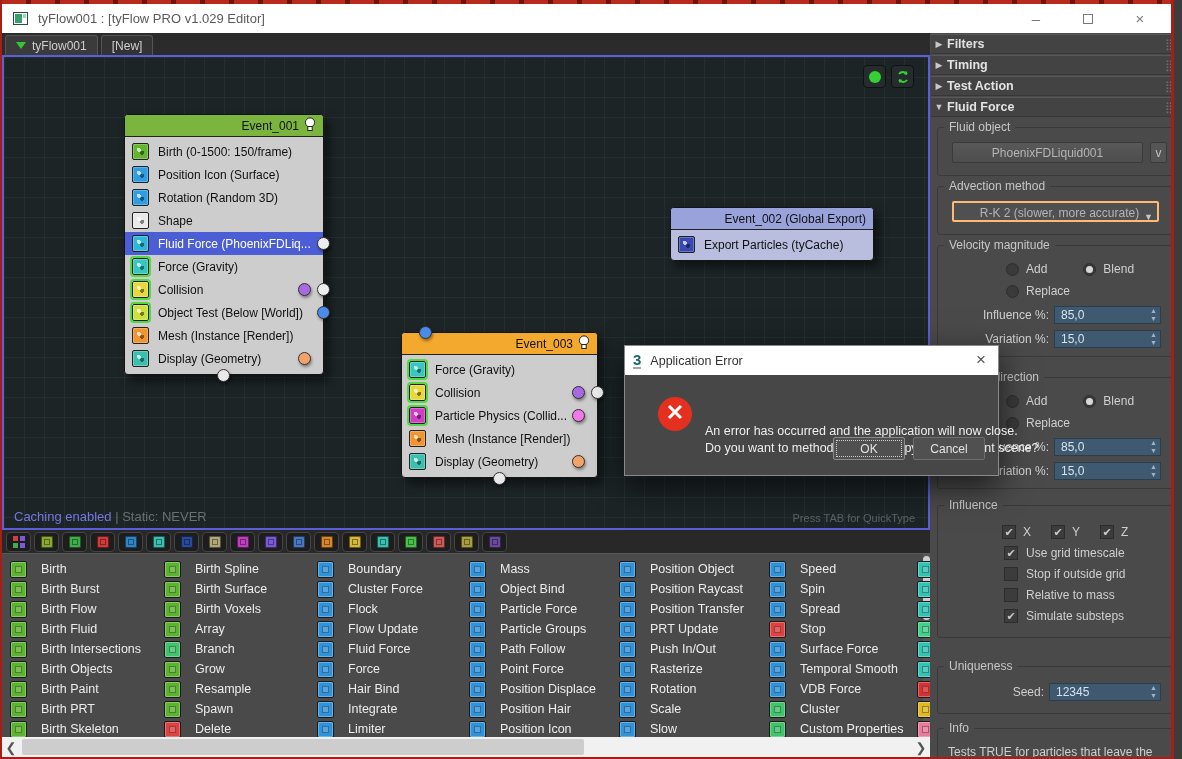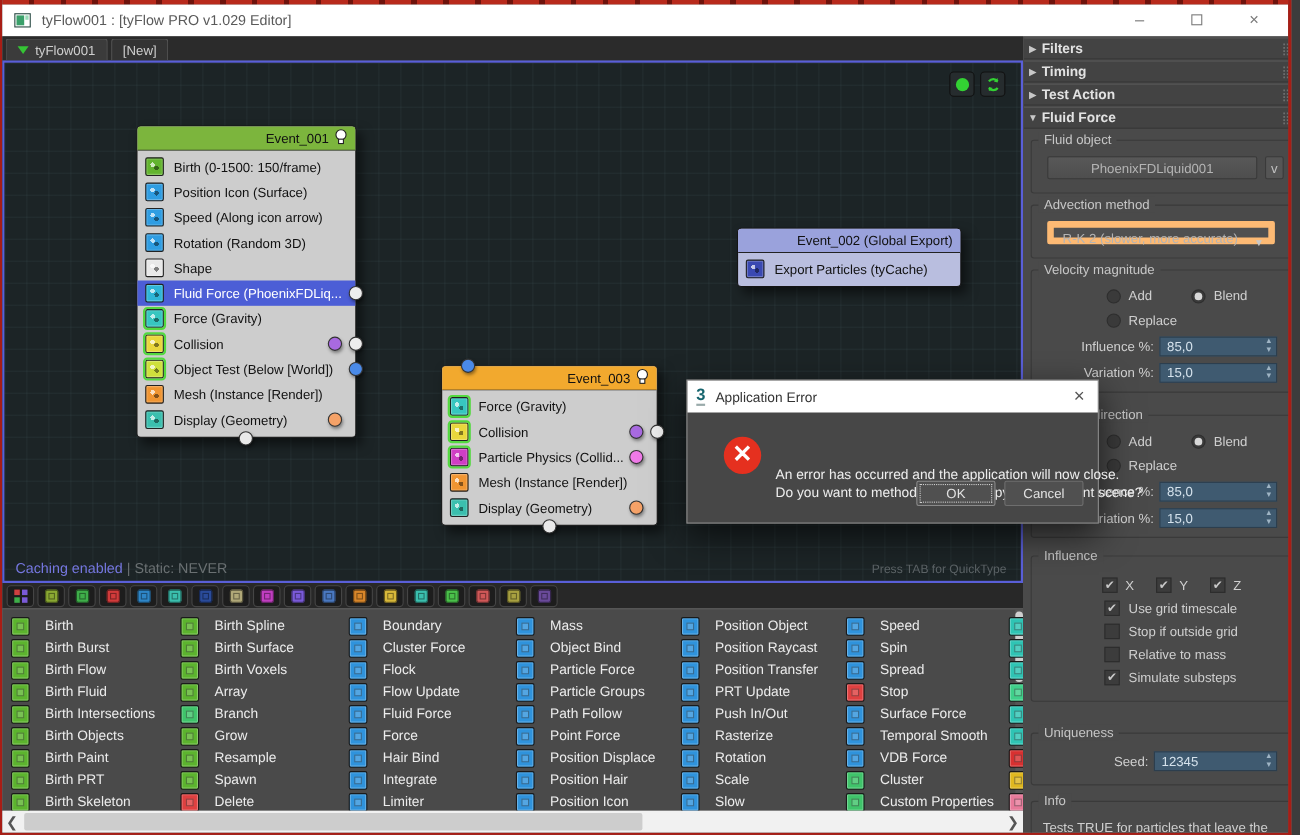--- a/index.html
+++ b/index.html
@@ -95,21 +95,21 @@
   .sec-arrow { width:16px; text-align:center; font-size:9px; color:#c8c8c8; }
   .sec-label { font-weight:bold; color:#e2e2e2; font-size:12.5px;text-align:center; }
   .sec-grip { position:absolute; right:6px; top:3px; color:#6e6e6e; font-size:11px; letter-spacing:1px; }
   .group { position:relative; border:1px solid #3a3a3a; border-radius:3px; margin:10px 7px 0 7px; padding:12px 6px 8px 6px; }
   .group-label { position:absolute; top:-8px; left:6px; background:#4a4a4a; padding:0 5px; color:#c6c6c6; white-space:nowrap; }
   .wide-btn { height:21px; margin:2px 24px 4px 8px; background:linear-gradient(#585858,#4e4e4e);
     border:1px solid #3a3a3a; border-radius:2px; color:#b4b4b4; text-align:center; line-height:20px; }
   .v-btn { position:absolute; right:6px; top:14px; width:17px; height:21px; background:#555;
     border:1px solid #3a3a3a; border-radius:2px; color:#c0c0c0; text-align:center; line-height:20px; }
   .dropdown { position:relative; height:21px; margin:2px 8px 4px 8px; background:#505050;
-    border:6px solid #fdba74; border-radius:2px; color:#b4b4b4; line-height:20px; padding-left:8px; }
+    border:2px solid #fdba74; border-radius:2px; color:#b4b4b4; line-height:20px; padding-left:8px;text-align:center; }
   .dd-arrow { position:absolute; right:4px; top:4px; font-size:9px; color:#c8c8c8; }
   .radio-row { display:flex; margin:4px 0 8px 62px; gap:14px; }
   .radio { display:flex; align-items:center; gap:7px;text-align:right; }
   .radio i { width:13px; height:13px; border-radius:50%; background:#3a3a3a; border:1px solid #2e2e2e; position:relative; flex:none; }
   .radio.checked i::after { content:""; position:absolute; inset:2px; border-radius:50%; background:#d8d8d8; }
   .field-row { display:flex; align-items:center; margin:6px 4px 0 0; }
   .field-label { width:105px; text-align:right; margin-right:5px; color:#cfcfcf; }
   .spinner { position:relative; flex:1; height:18px; background:#3f5a70; border:1px solid #2c3e4e;
     color:#d5e2ec; line-height:17px; padding-left:6px; margin-right:2px; }
   .spin-arrows { position:absolute; right:3px; top:0; font-size:7px; color:#9fb4c4; line-height:8px; text-align:center; }
@@ -195,24 +195,20 @@
             <div class="node-row">
               <span class="row-icon" style="background: rgb(99, 180, 47);"></span>
               <span>Birth (0-1500: 150/frame)</span>
             </div>
             <div class="node-row">
               <span class="row-icon" style="background: rgb(47, 157, 226);"></span>
               <span>Position Icon (Surface)</span>
             </div>
             <div class="node-row">
               <span class="row-icon" style="background: rgb(47, 157, 226);"></span>
-              <span>Speed (Along icon arrow)</span>
-            </div>
-            <div class="node-row">
-              <span class="row-icon" style="background: rgb(47, 157, 226);"></span>
               <span>Rotation (Random 3D)</span>
             </div>
             <div class="node-row">
               <span class="row-icon" style="background: rgb(233, 233, 233);"></span>
               <span>Shape</span>
             </div>
             <div class="node-row selected">
               <span class="row-icon" style="background: rgb(47, 182, 216);"></span>
               <span>Fluid Force (PhoenixFDLiq...</span>
               <span class="socket row-socket" style="background: rgb(237, 237, 237); right: -7px;"></span>

